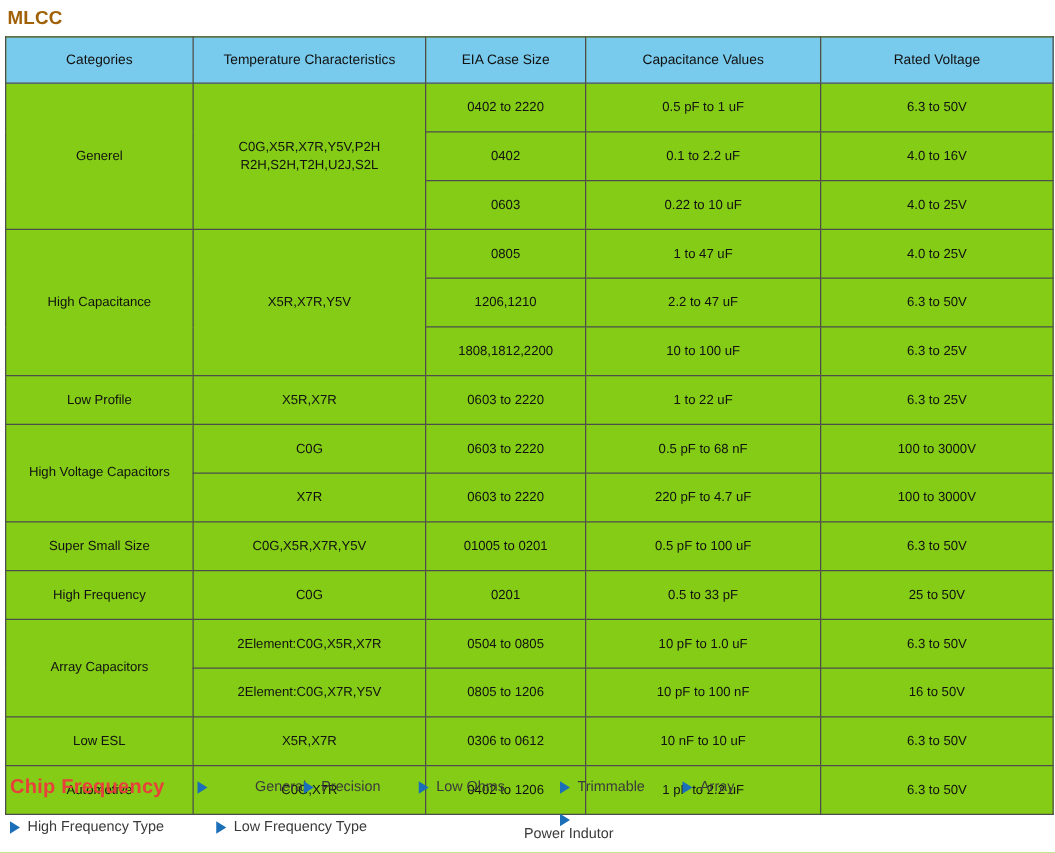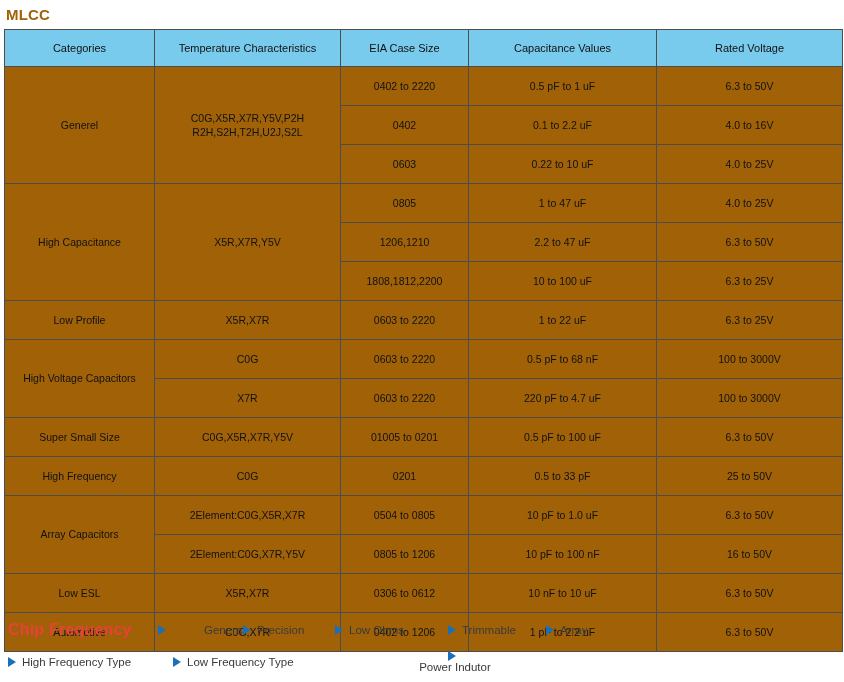--- a/index.html
+++ b/index.html
@@ -26,21 +26,21 @@
     font-weight: bold;
     color: #a16207;
     margin: 6px 0 6px 6px;
     letter-spacing: 0.2px;
   }
   table.mlcc {
     border-collapse: collapse;
     table-layout: fixed;
     width: 838px;
     margin-left: 4px;
-    background: #a16207;
+    background: #84cc16;
   }
   table.mlcc th, table.mlcc td {
     border: 1px solid #4d4d4d;
     text-align: center;
     vertical-align: middle;
     font-size: 10.5px;
     color: #111111;
     padding: 3px 2px;
     line-height: 1.35;
   }

